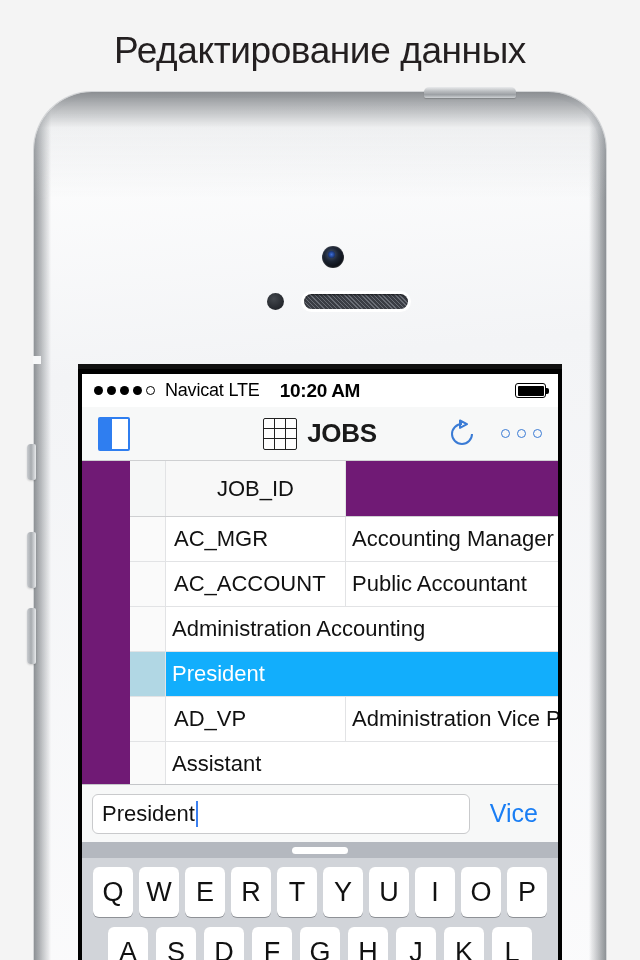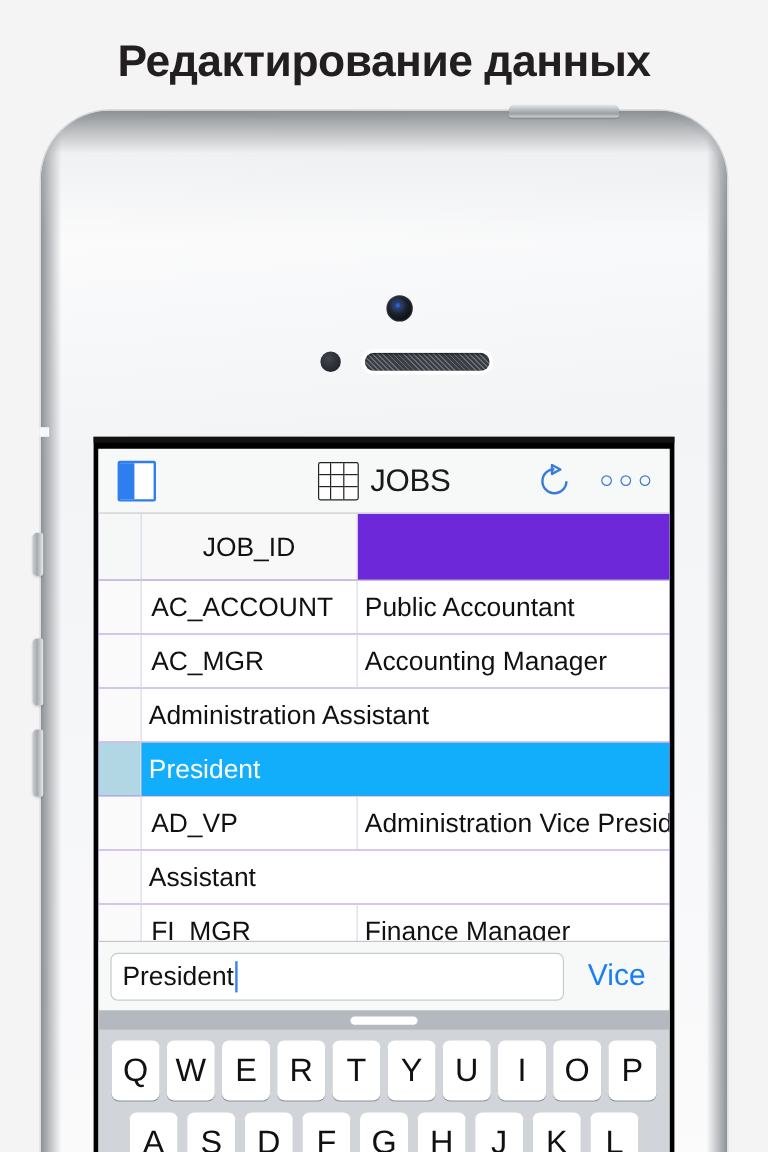--- a/index.html
+++ b/index.html
@@ -10,21 +10,21 @@
     overflow:hidden;
     position:relative;
   }
 
   
   .page-title{
     position:absolute;
     top:30px; left:0; width:640px;
     text-align:center;
     font-size:37px;
-    font-weight:700;
+    font-weight:400;
     color:#231f20;
     letter-spacing:-0.4px;
   }
 
   
   .device{
     position:absolute;
     left:34px; top:92px;
     width:572px; height:900px;
     border-radius:60px 60px 0 0;
@@ -154,43 +154,45 @@
     border:2px solid #2f7ef0;
     border-radius:2px;
     display:flex;
     background:#fff;
   }
   .nav-sidebar i{ display:block; width:12px; background:#2f7ef0; }
   .nav-title-wrap{
     position:absolute; left:0; right:0;
     display:flex; align-items:center; justify-content:center; gap:10px;
     pointer-events:none;
+    font-weight:bold;
   }
   .grid-icon{
     width:34px; height:32px; border:1.8px solid #222; border-radius:2px;
     display:grid; grid-template-columns:1fr 1fr 1fr; grid-template-rows:1fr 1fr 1fr;
     background:#fff;
   }
   .grid-icon span{ border-right:1.4px solid #222; border-bottom:1.4px solid #222; }
   .grid-icon span:nth-child(3n){ border-right:none; }
   .grid-icon span:nth-child(n+7){ border-bottom:none; }
   .nav-title{ font-size:26px; color:#1a1a1a; letter-spacing:-.3px; }
   .nav-right{ margin-left:auto; display:flex; align-items:center; gap:24px; }
   .refresh-icon{ width:30px; height:30px; position:relative; }
   .more-icon{ display:flex; gap:7px; align-items:center; }
   .more-icon i{
     width:9px; height:9px; border-radius:50%;
     border:1.7px solid #3a7bd5; background:#f7f8f8;
   }
 
   
   .table{
-    background:#6d28d9;
+    background:#701a75;
     font-size:22px;
     color:#111;
+    padding-left:48px;
   }
   .trow{ display:flex; height:45px; border-bottom:1px solid #e2e3e5; }
   .trow.header{ height:56px; border-bottom:1px solid #cfd0d2; }
   .c-gutter{
     width:36px; flex:0 0 36px;
     border-right:1px solid #e2e3e5;
     background:#fafafa;
   }
   .trow.header .c-gutter{ background:#f6f7f7; }
   .c-id{
@@ -292,20 +294,38 @@
   <div class="btn-side btn-volup"></div>
   <div class="btn-side btn-voldn"></div>
 
   <div class="camera"></div>
   <div class="sensor"></div>
   <div class="speaker"></div>
 
   <div class="screen">
     <div class="screen-inner">
 
+      <div class="statusbar">
+        <div class="sb-left">
+          <div class="dots">
+            <span class="dot"></span>
+              <span class="dot"></span>
+              <span class="dot"></span>
+              <span class="dot"></span>
+              <span class="dot empty"></span>
+          </div>
+          <span class="carrier">Navicat LTE</span>
+        </div>
+        <div class="sb-time">10:20 AM</div>
+        <div class="sb-right">
+          <div class="battery">
+              <i></i>
+            </div>
+        </div>
+      </div>
 
       <div class="navbar">
         <div class="nav-sidebar">
             <i></i>
           </div>
         <div class="nav-title-wrap">
           <div class="grid-icon">
             <span></span>
               <span></span>
               <span></span>
@@ -334,31 +354,31 @@
       </div>
 
       <div class="table">
         <div class="trow header">
           <div class="c-gutter"></div>
           <div class="c-id">JOB_ID</div>
         </div>
 
         <div class="trow">
           <div class="c-gutter"></div>
+          <div class="c-id">AC_MGR</div>
+          <div class="c-title">Accounting Manager</div>
+        </div>
+        <div class="trow">
+          <div class="c-gutter"></div>
           <div class="c-id">AC_ACCOUNT</div>
           <div class="c-title">Public Accountant</div>
         </div>
         <div class="trow">
           <div class="c-gutter"></div>
-          <div class="c-id">AC_MGR</div>
-          <div class="c-title">Accounting Manager</div>
-        </div>
-        <div class="trow">
-          <div class="c-gutter"></div>
-          <div class="c-title">Administration Assistant</div>
+          <div class="c-title">Administration Accounting</div>
         </div>
         <div class="trow selected">
           <div class="c-gutter"></div>
           <div class="c-title">President</div>
         </div>
         <div class="trow">
           <div class="c-gutter"></div>
           <div class="c-id">AD_VP</div>
           <div class="c-title">Administration Vice President</div>
         </div>

